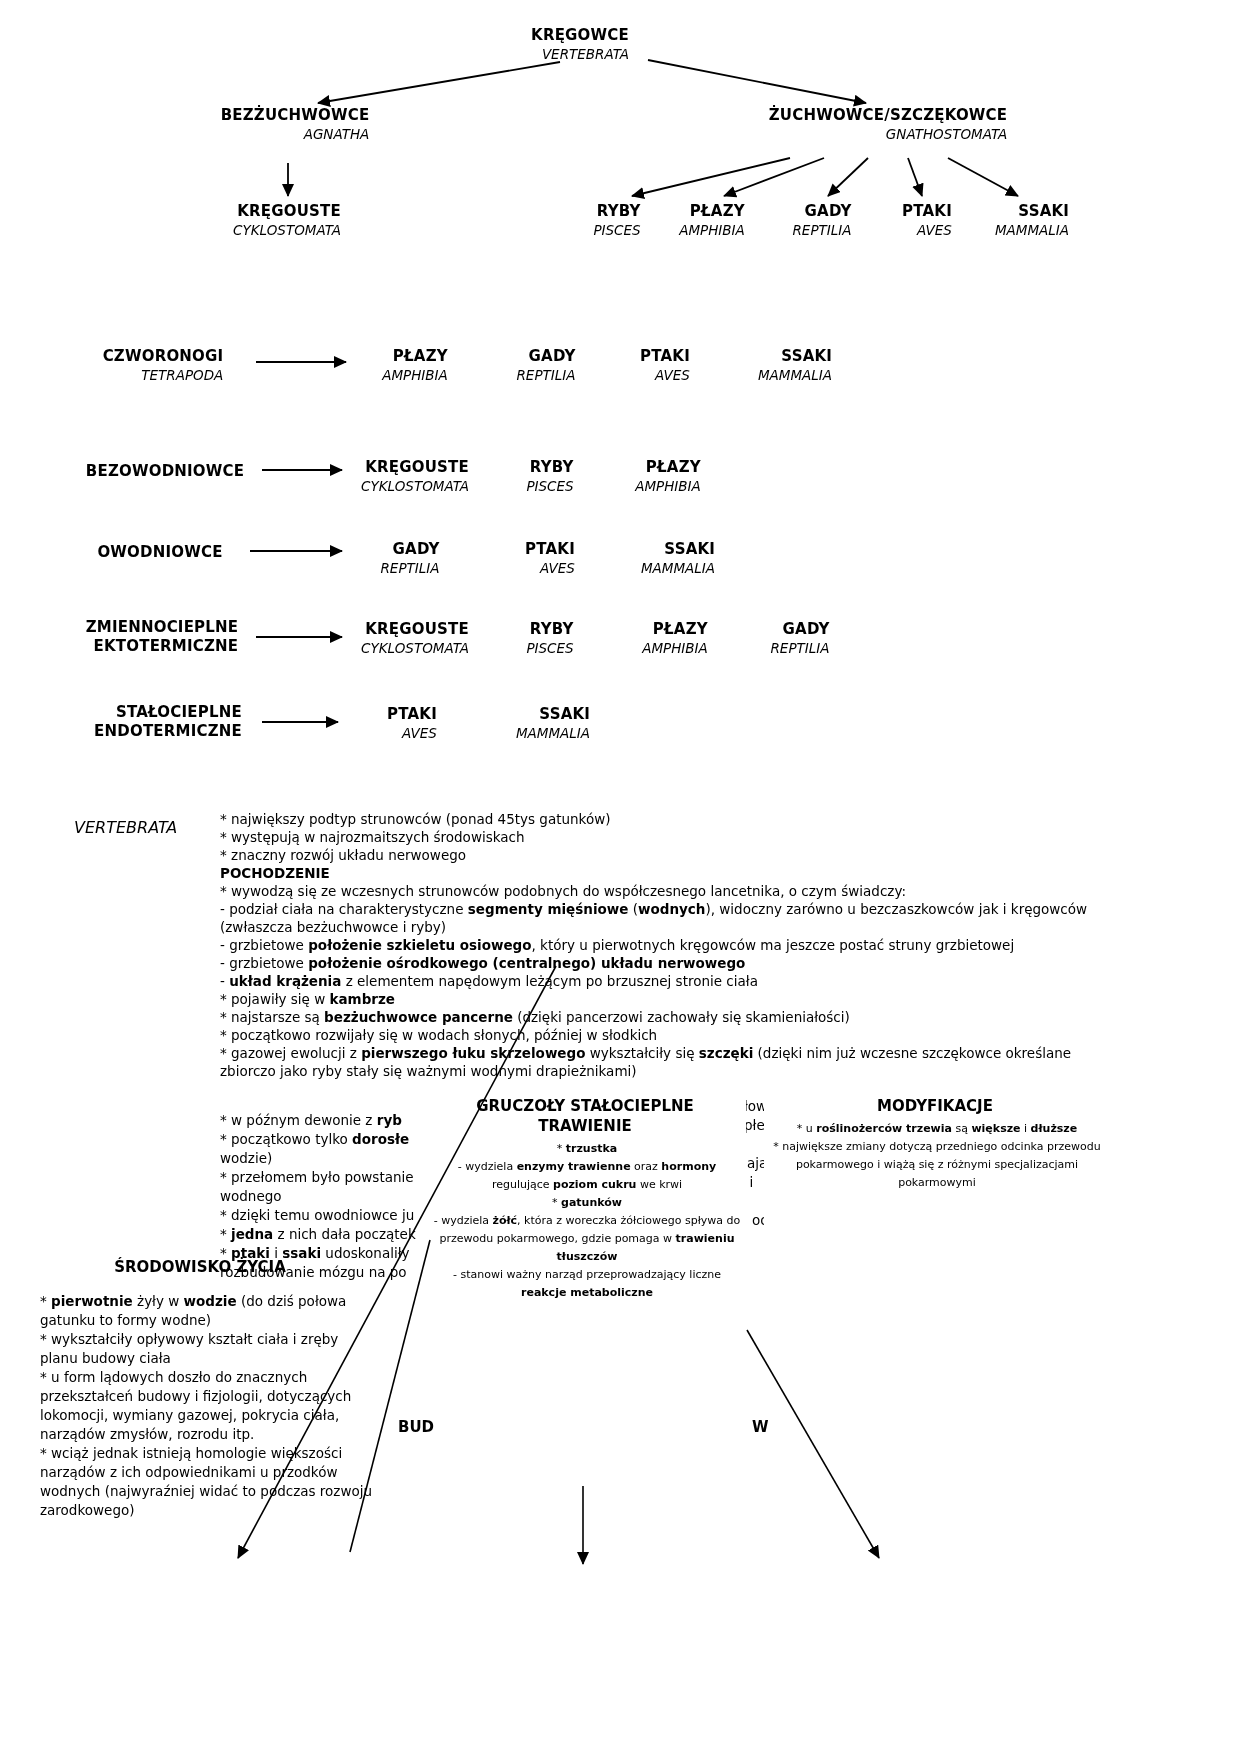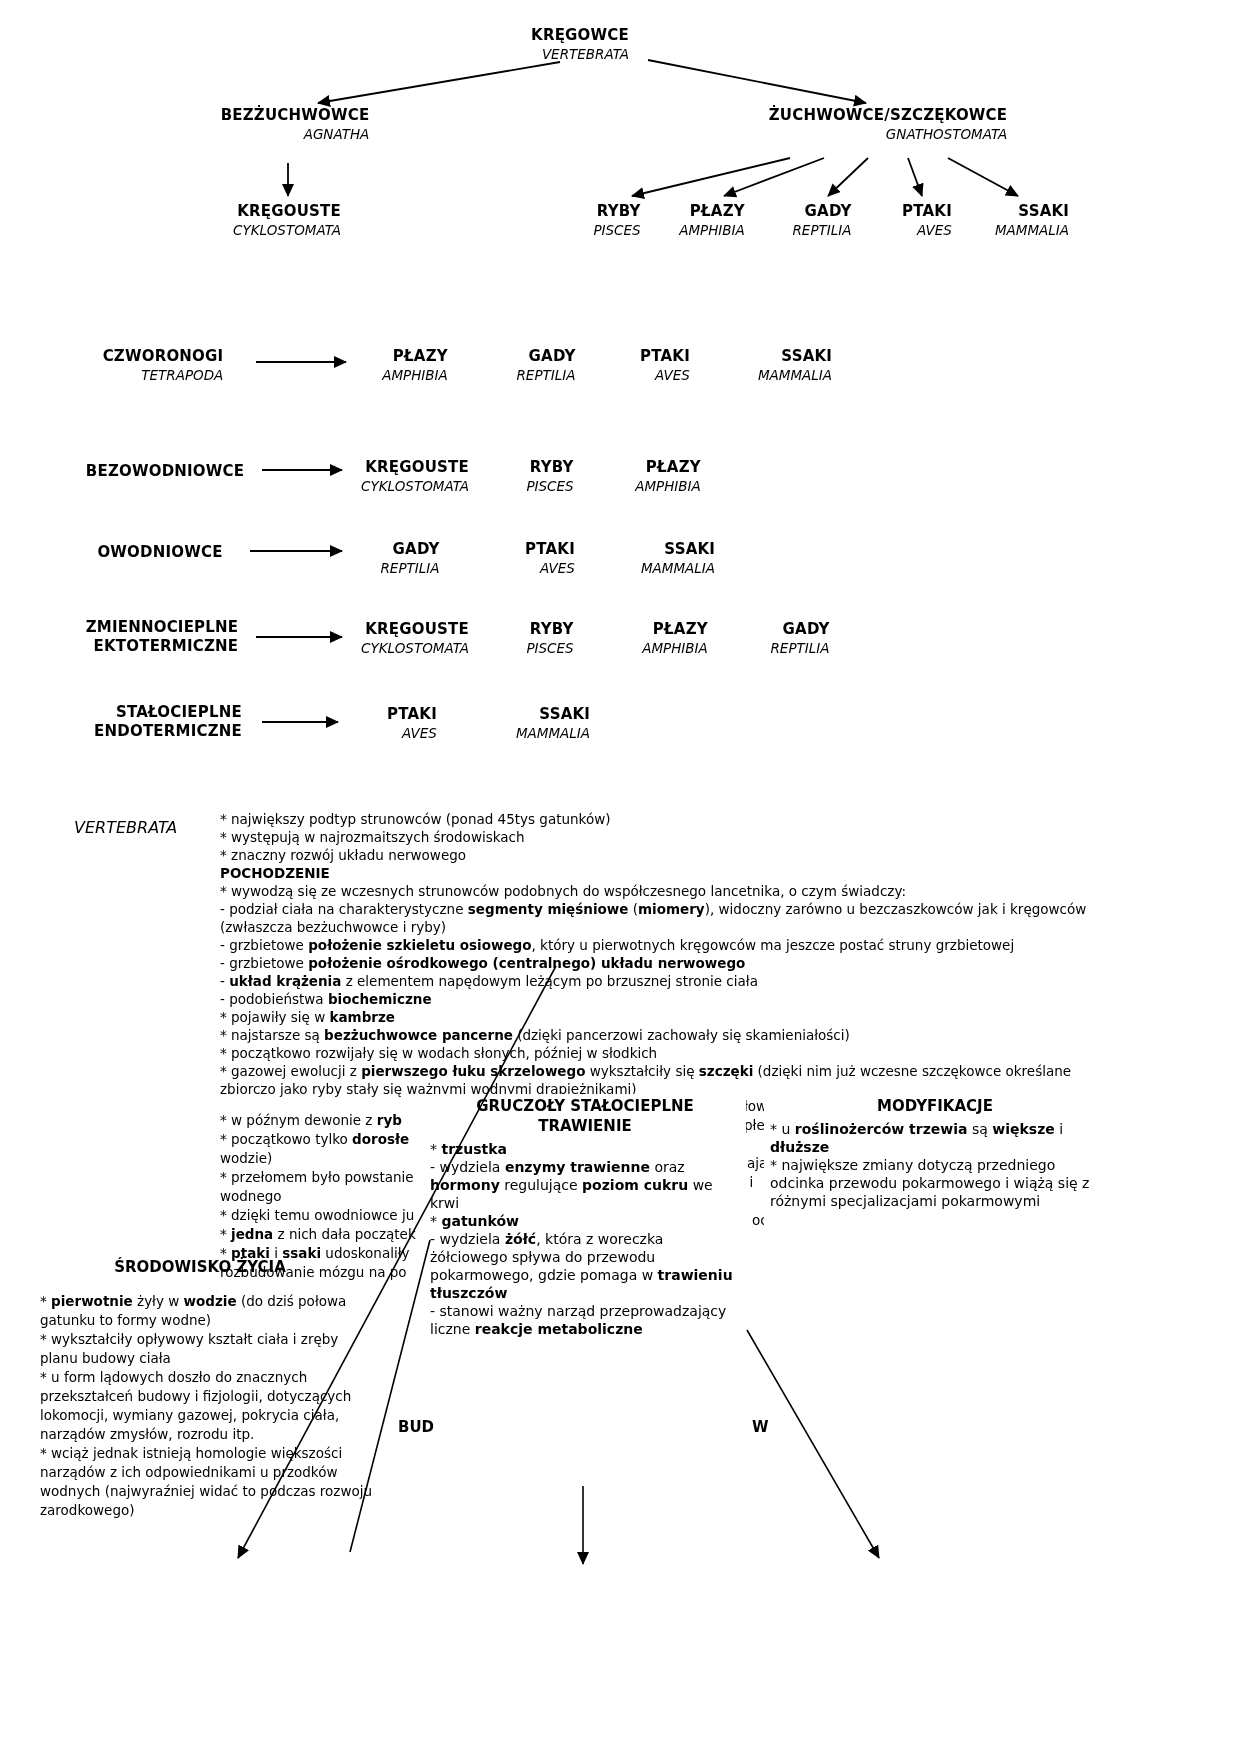--- a/index.html
+++ b/index.html
@@ -12,21 +12,21 @@
   .lt{font-style:italic;font-size:13.5px;line-height:18px;}
   .side-label{position:absolute;left:74px;top:818px;font-style:italic;font-size:16px;z-index:1;}
   .rl{min-height:18px;}
   .vert-main{position:absolute;left:220px;top:810px;width:895px;font-size:13.5px;line-height:18px;z-index:1;}
   .vert-clip{position:absolute;left:220px;top:1098px;width:206px;font-size:13.5px;line-height:19px;overflow:hidden;z-index:1;margin-top:13px;}
   .vert-clip .rl{white-space:nowrap;min-height:19px;}
   .wbox{position:absolute;background:#fff;z-index:2;}
   .box-gruczoly{left:424px;top:1094px;width:322px;height:248px;}
   .box-modyfikacje{left:764px;top:1094px;width:342px;height:192px;}
   .box-title{font-weight:bold;font-size:15px;line-height:20px;text-align:center;padding-top:2px;}
-  .box-body{font-size:14px;line-height:18px;padding:4px 2px 0 6px;}
+  .box-body{font-size:11px;line-height:18px;padding:4px 2px 0 6px;text-align:center;}
   .env-title{position:absolute;left:200px;top:1258px;transform:translateX(-50%);
              font-weight:bold;font-size:15px;z-index:1;white-space:nowrap;}
   .env-body{position:absolute;left:40px;top:1292px;width:334px;font-size:13.5px;line-height:19px;z-index:1;}
   .env-body .rl{min-height:19px;}
   .frag{position:absolute;font-size:13.5px;z-index:1;white-space:nowrap;}
   .ph{position:absolute;font-weight:bold;font-size:15px;z-index:3;}
 </style>
 </head>
 <body>
 
@@ -157,25 +157,24 @@
     <div class="lt">MAMMALIA</div>
   </div>
 
   <div class="side-label">VERTEBRATA</div>
   <div class="vert-main rich">
       <div class="rl"><span>* największy podtyp strunowców (ponad 45tys gatunków)</span></div>
       <div class="rl"><span>* występują w najrozmaitszych środowiskach</span></div>
       <div class="rl"><span>* znaczny rozwój układu nerwowego</span></div>
       <div class="rl"><b>POCHODZENIE</b></div>
       <div class="rl"><span>* wywodzą się ze wczesnych strunowców podobnych do współczesnego lancetnika, o czym świadczy:</span></div>
-      <div class="rl"><span>- podział ciała na charakterystyczne </span><b>segmenty mięśniowe</b><span> (</span><b>miomery</b><span>), widoczny zarówno u bezczaszkowców jak i kręgowców (zwłaszcza bezżuchwowce i ryby)</span></div>
+      <div class="rl"><span>- podział ciała na charakterystyczne </span><b>segmenty mięśniowe</b><span> (</span><b>wodnych</b><span>), widoczny zarówno u bezczaszkowców jak i kręgowców (zwłaszcza bezżuchwowce i ryby)</span></div>
       <div class="rl"><span>- grzbietowe </span><b>położenie szkieletu osiowego</b><span>, który u pierwotnych kręgowców ma jeszcze postać struny grzbietowej</span></div>
       <div class="rl"><span>- grzbietowe </span><b>położenie ośrodkowego (centralnego) układu nerwowego</b></div>
       <div class="rl"><span>- </span><b>układ krążenia</b><span> z elementem napędowym leżącym po brzusznej stronie ciała</span></div>
-      <div class="rl"><span>- podobieństwa </span><b>biochemiczne</b></div>
       <div class="rl"><span>* pojawiły się w </span><b>kambrze</b></div>
       <div class="rl"><span>* najstarsze są </span><b>bezżuchwowce pancerne</b><span> (dzięki pancerzowi zachowały się skamieniałości)</span></div>
       <div class="rl"><span>* początkowo rozwijały się w wodach słonych, później w słodkich</span></div>
       <div class="rl"><span>* gazowej ewolucji z </span><b>pierwszego łuku skrzelowego</b><span> wykształciły się </span><b>szczęki</b><span> (dzięki nim już wczesne szczękowce określane zbiorczo jako ryby stały się ważnymi wodnymi drapieżnikami)</span></div>
     </div>
   <div class="vert-clip rich">
       <div class="rl"><span>* w późnym dewonie z </span><b>ryb</b></div>
       <div class="rl"><span>* początkowo tylko </span><b>dorosłe</b></div>
       <div class="rl"><span>wodzie)</span></div>
       <div class="rl"><span>* przełomem było powstanie</span></div>

